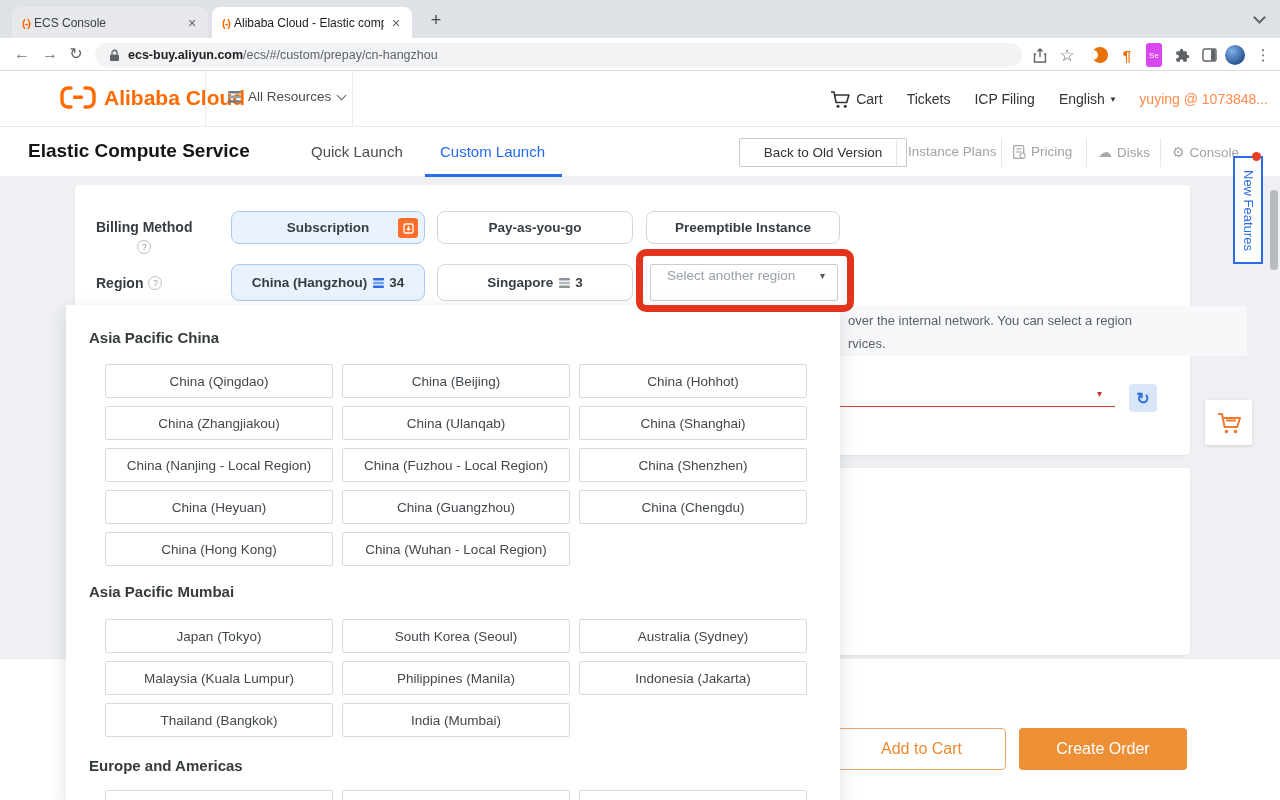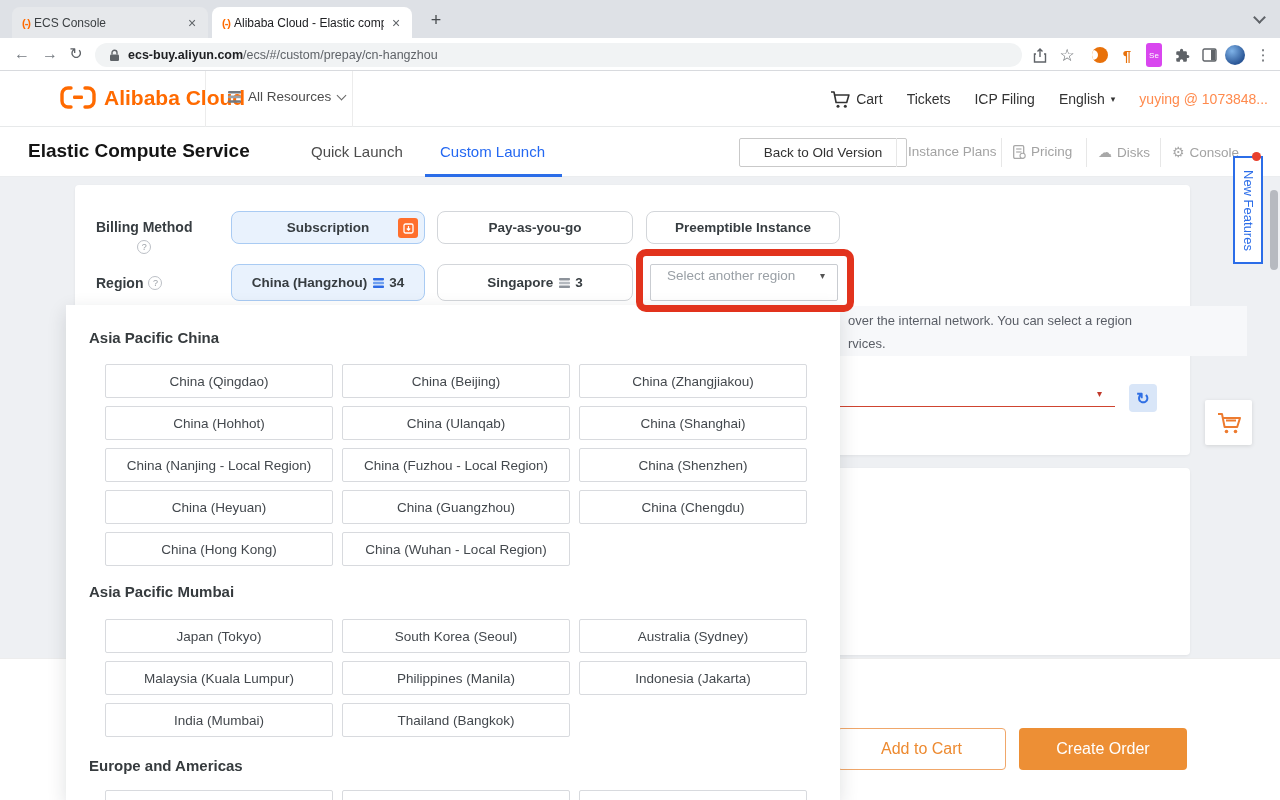--- a/index.html
+++ b/index.html
@@ -295,43 +295,43 @@
 
 <div class="footerbar"></div>
 <button class="btn-outline">Add to Cart</button>
 <button class="btn-solid">Create Order</button>
 
 <div class="panel">
   <div class="sec-title" style="top:24px;">Asia Pacific China</div>
   <div class="rgn-grid" style="top:59px;">
       <button class="region-btn">China (Qingdao)</button>
       <button class="region-btn">China (Beijing)</button>
+      <button class="region-btn">China (Hohhot)</button>
       <button class="region-btn">China (Zhangjiakou)</button>
-      <button class="region-btn">China (Hohhot)</button>
       <button class="region-btn">China (Ulanqab)</button>
       <button class="region-btn">China (Shanghai)</button>
       <button class="region-btn">China (Nanjing - Local Region)</button>
       <button class="region-btn">China (Fuzhou - Local Region)</button>
       <button class="region-btn">China (Shenzhen)</button>
       <button class="region-btn">China (Heyuan)</button>
       <button class="region-btn">China (Guangzhou)</button>
       <button class="region-btn">China (Chengdu)</button>
       <button class="region-btn">China (Hong Kong)</button>
       <button class="region-btn">China (Wuhan - Local Region)</button>
     </div>
   <div class="sec-title" style="top:278px;">Asia Pacific Mumbai</div>
   <div class="rgn-grid" style="top:314px;">
       <button class="region-btn">Japan (Tokyo)</button>
       <button class="region-btn">South Korea (Seoul)</button>
       <button class="region-btn">Australia (Sydney)</button>
       <button class="region-btn">Malaysia (Kuala Lumpur)</button>
       <button class="region-btn">Philippines (Manila)</button>
       <button class="region-btn">Indonesia (Jakarta)</button>
+      <button class="region-btn">Thailand (Bangkok)</button>
       <button class="region-btn">India (Mumbai)</button>
-      <button class="region-btn">Thailand (Bangkok)</button>
     </div>
   <div class="sec-title" style="top:452px;">Europe and Americas</div>
   <div class="rgn-grid" style="top:485px;">
       <button class="region-btn"></button>
       <button class="region-btn"></button>
       <button class="region-btn"></button>
     </div>
 </div>
 
 <div class="red-box"></div>

